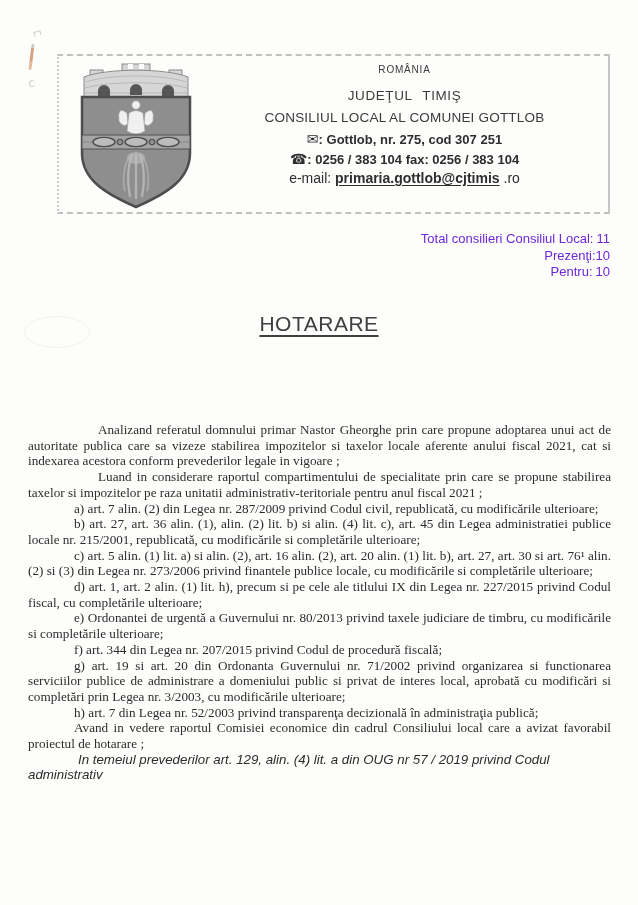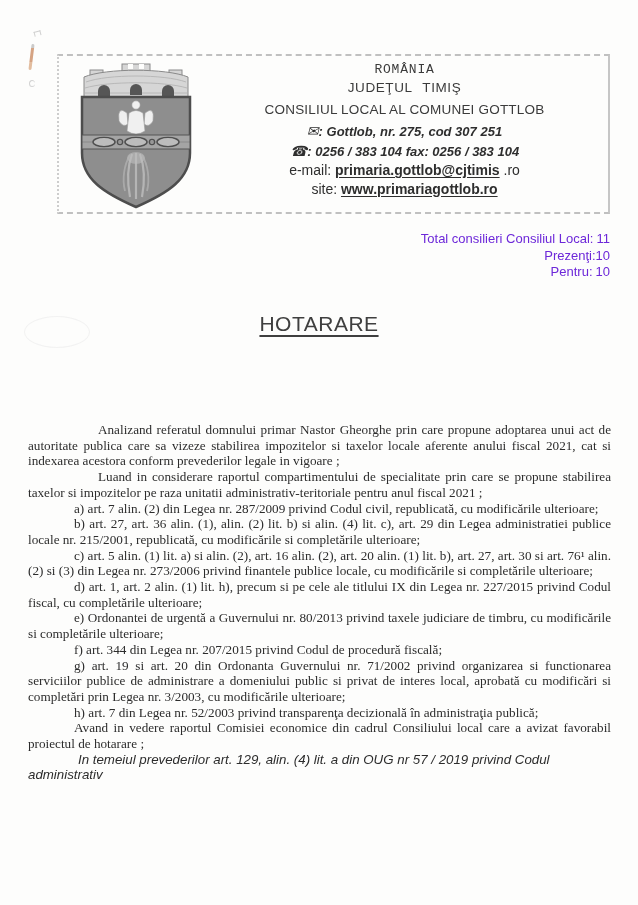--- a/index.html
+++ b/index.html
@@ -27,24 +27,24 @@
     border-bottom:2px dashed #c0c0c0;
     border-left:2px dotted #cdcdcd;
     border-right:2px solid #c6c6c6;
     box-sizing:border-box;
   }
   .crest{position:absolute;left:13px;top:5px;width:128px;height:148px;}
   .head-text{
     position:absolute;left:150px;right:8px;top:7px;
     text-align:center;line-height:14px;color:#3b3b3b;
   }
-  .head-country{font-size:13px;letter-spacing:.8px;margin-bottom:4px;font-family:Liberation Mono, monospace;}
+  .head-country{font-size:10px;letter-spacing:.8px;margin-bottom:12px;}
   .head-county{font-size:13.5px;letter-spacing:.6px;word-spacing:6px;margin-bottom:8px;}
   .head-council{font-size:13.5px;letter-spacing:.2px;margin-bottom:6px;}
-  .head-line{font-size:13px;font-weight:bold;color:#2e2e2e;margin-bottom:2.5px;line-height:16px;font-style:italic;}
+  .head-line{font-size:13px;font-weight:bold;color:#2e2e2e;margin-bottom:2.5px;line-height:16px;}
   .head-line .glyph{font-weight:normal;font-size:14px;}
   .head-email,.head-site{font-size:14px;margin-bottom:2.5px;line-height:16px;color:#2e2e2e;}
   .link{font-weight:bold;text-decoration:underline;text-underline-offset:2px;color:#2e2e2e;}
   
   .counters{position:absolute;top:231px;right:28px;text-align:right;font-size:13px;line-height:16.5px;color:#6d28d9;}
   .counters .value{margin-left:3px;}
   .counters .row-present .value{margin-left:0;}
   
   .doc-title{
     position:absolute;left:0;right:0;top:312px;text-align:center;
@@ -130,37 +130,36 @@
       </g>
     </svg>
 
     <div class="head-text">
       <div class="head-country">ROMÂNIA</div>
       <div class="head-county">JUDEŢUL TIMIŞ</div>
       <div class="head-council">CONSILIUL LOCAL AL COMUNEI GOTTLOB</div>
       <div class="head-line"><span class="glyph">✉</span><span>: </span><span>Gottlob, nr. 275, cod 307 251</span></div>
       <div class="head-line"><span class="glyph">☎</span><span>: </span><span>0256 / 383 104   fax: 0256 / 383 104</span></div>
       <div class="head-email"><span>e-mail: </span><span class="link">primaria.gottlob@cjtimis</span><span> .ro</span></div>
-      <div class="head-site"><span>site: </span><span class="link">www.primariagottlob.ro</span></div>
     </div>
   </div>
 
   <div class="counters">
     <div class="row-total"><span>Total consilieri Consiliul Local:</span><span class="value">11</span></div>
     <div class="row-present"><span>Prezenţi:</span><span class="value">10</span></div>
     <div class="row-for"><span>Pentru:</span><span class="value">10</span></div>
   </div>
 
   <div class="doc-title">HOTARARE</div>
 
   <div class="body-text">
     <p class="indent-lg">Analizand referatul domnului primar Nastor Gheorghe prin care propune adoptarea unui act de autoritate publica care sa vizeze stabilirea impozitelor si taxelor locale aferente anului fiscal 2021, cat si indexarea acestora conform prevederilor legale in vigoare ;</p>
     <p class="indent-lg">Luand in considerare raportul compartimentului de specialitate prin care se propune stabilirea taxelor si impozitelor pe raza unitatii administrativ-teritoriale pentru anul fiscal 2021 ;</p>
     <p class="indent">a) art. 7 alin. (2) din Legea nr. 287/2009 privind Codul civil, republicată, cu modificările ulterioare;</p>
-    <p class="indent">b) art. 27, art. 36 alin. (1), alin. (2) lit. b) si alin. (4) lit. c), art. 29 din Legea administratiei publice locale nr. 215/2001, republicată, cu modificările si completările ulterioare;</p>
+    <p class="indent">b) art. 27, art. 36 alin. (1), alin. (2) lit. b) si alin. (4) lit. c), art. 45 din Legea administratiei publice locale nr. 215/2001, republicată, cu modificările si completările ulterioare;</p>
     <p class="indent">c) art. 5 alin. (1) lit. a) si alin. (2), art. 16 alin. (2), art. 20 alin. (1) lit. b), art. 27, art. 30 si art. 76¹ alin. (2) si (3) din Legea nr. 273/2006 privind finantele publice locale, cu modificările si completările ulterioare;</p>
     <p class="indent">d) art. 1, art. 2 alin. (1) lit. h), precum si pe cele ale titlului IX din Legea nr. 227/2015 privind Codul fiscal, cu completările ulterioare;</p>
     <p class="indent">e) Ordonantei de urgentă a Guvernului nr. 80/2013 privind taxele judiciare de timbru, cu modificările si completările ulterioare;</p>
     <p class="indent">f) art. 344 din Legea nr. 207/2015 privind Codul de procedură fiscală;</p>
     <p class="indent">g) art. 19 si art. 20 din Ordonanta Guvernului nr. 71/2002 privind organizarea si functionarea serviciilor publice de administrare a domeniului public si privat de interes local, aprobată cu modificări si completări prin Legea nr. 3/2003, cu modificările ulterioare;</p>
     <p class="indent">h) art. 7 din Legea nr. 52/2003 privind transparenţa decizională în administraţia publică;</p>
     <p class="indent">Avand in vedere raportul Comisiei economice din cadrul Consiliului local care a avizat favorabil proiectul de hotarare ;</p>
     <p class="legal-basis">In temeiul prevederilor art. 129, alin. (4) lit. a din OUG nr 57 / 2019 privind Codul administrativ</p>
   </div>
 

